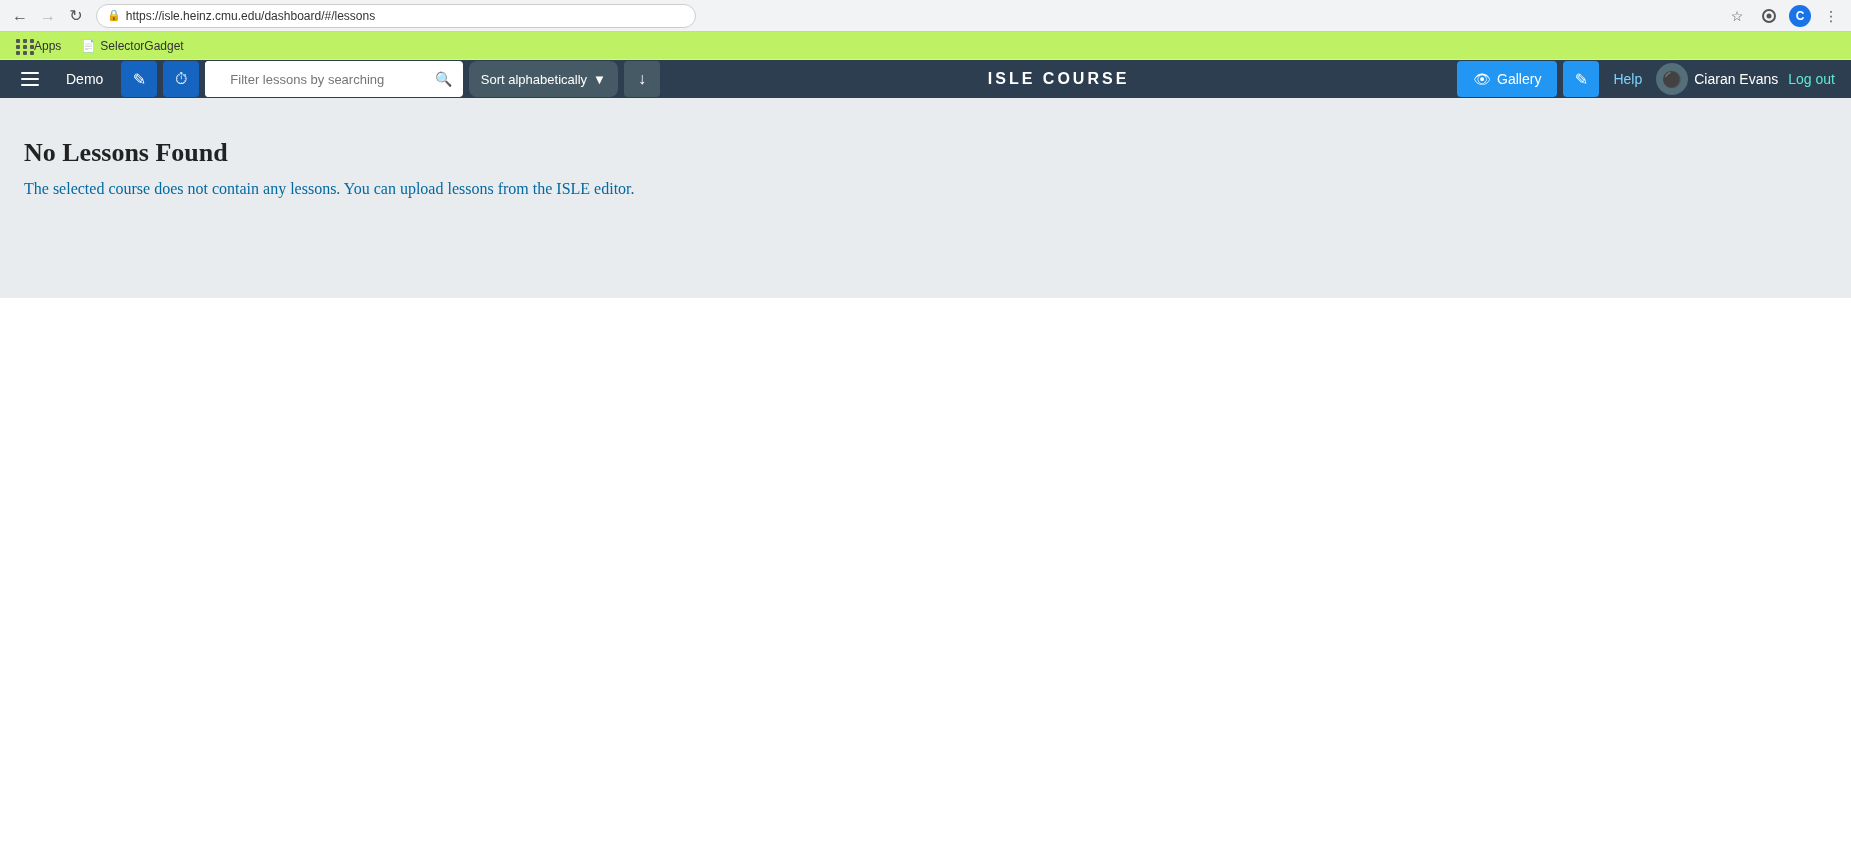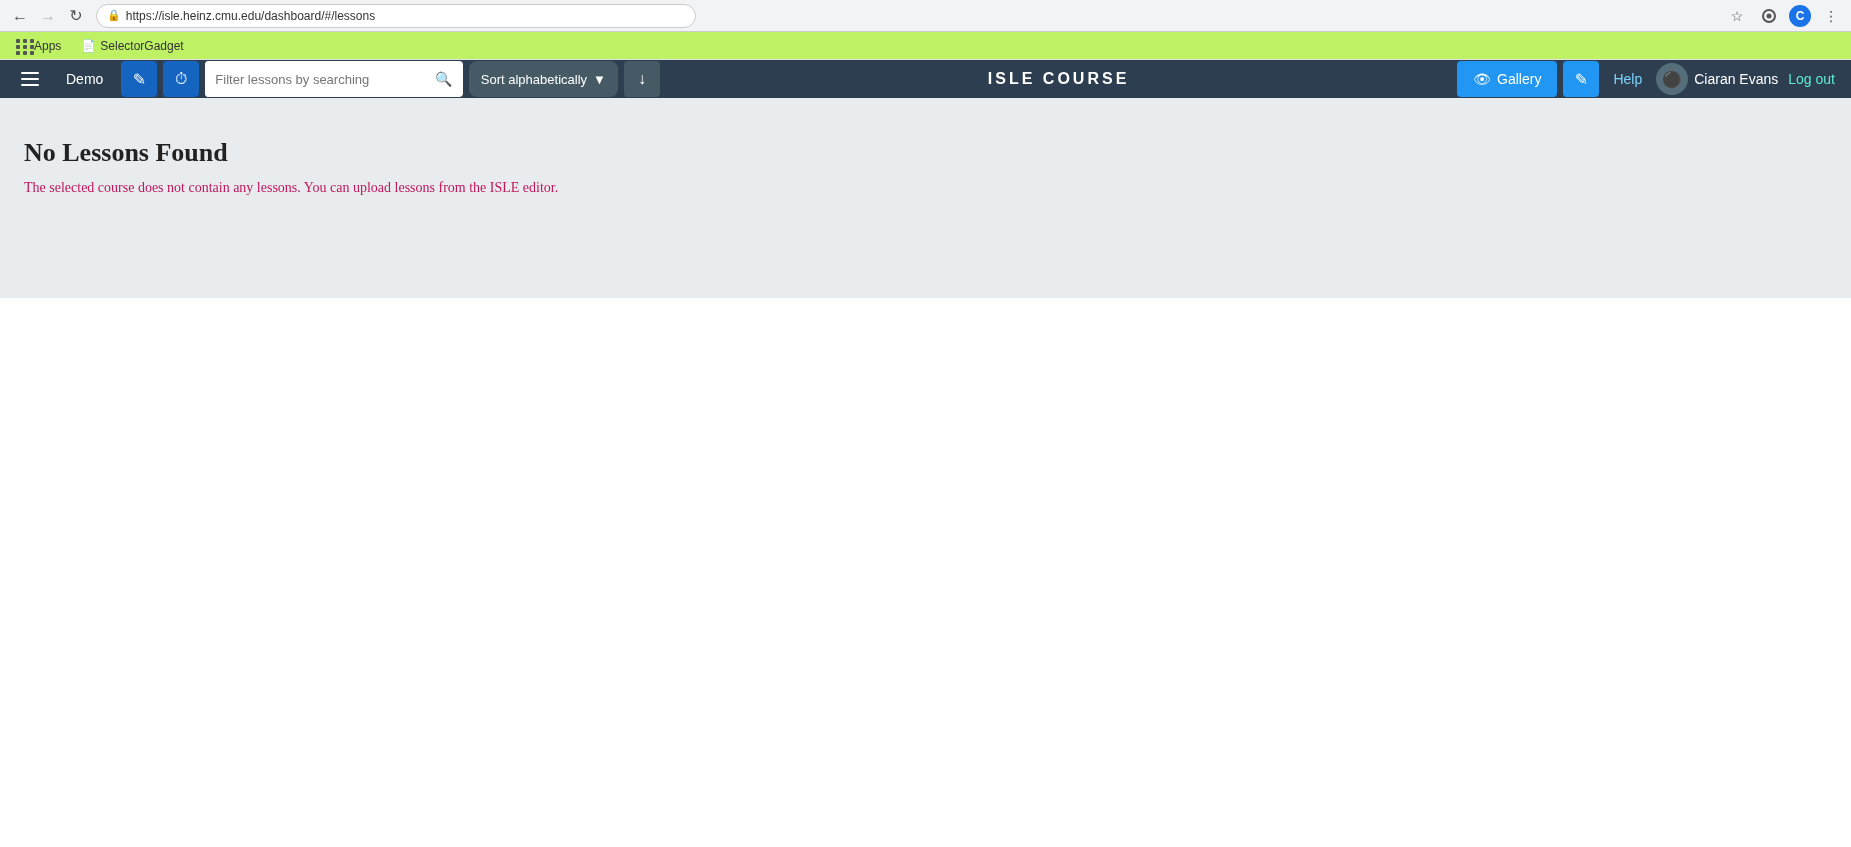--- a/index.html
+++ b/index.html
@@ -192,21 +192,21 @@
       display: flex;
       align-items: center;
       background: white;
       border-radius: 4px;
       overflow: hidden;
       height: 36px;
     }
     .search-input {
       border: none;
       outline: none;
-      padding: 0 10px;
+      padding: 0 25px;
       font-size: 13px;
       width: 220px;
       height: 100%;
       color: #555;
     }
     .search-btn {
       background: transparent;
       border: none;
       cursor: pointer;
       padding: 0 10px;
@@ -327,22 +327,22 @@
       padding: 40px 20px 40px 24px;
       font-family: Liberation Serif, serif;
     }
     .no-lessons-title {
       font-size: 26px;
       font-weight: bold;
       color: #222;
       margin-bottom: 12px;
     }
     .no-lessons-desc {
-      font-size: 14px;
-      color: #be185d;
+      font-size: 16px;
+      color: #0369a1;
     }
 
     .lower-content {
       background: #fff;
       min-height: 500px;
     }
   </style>
 </head>
 <body>
 

